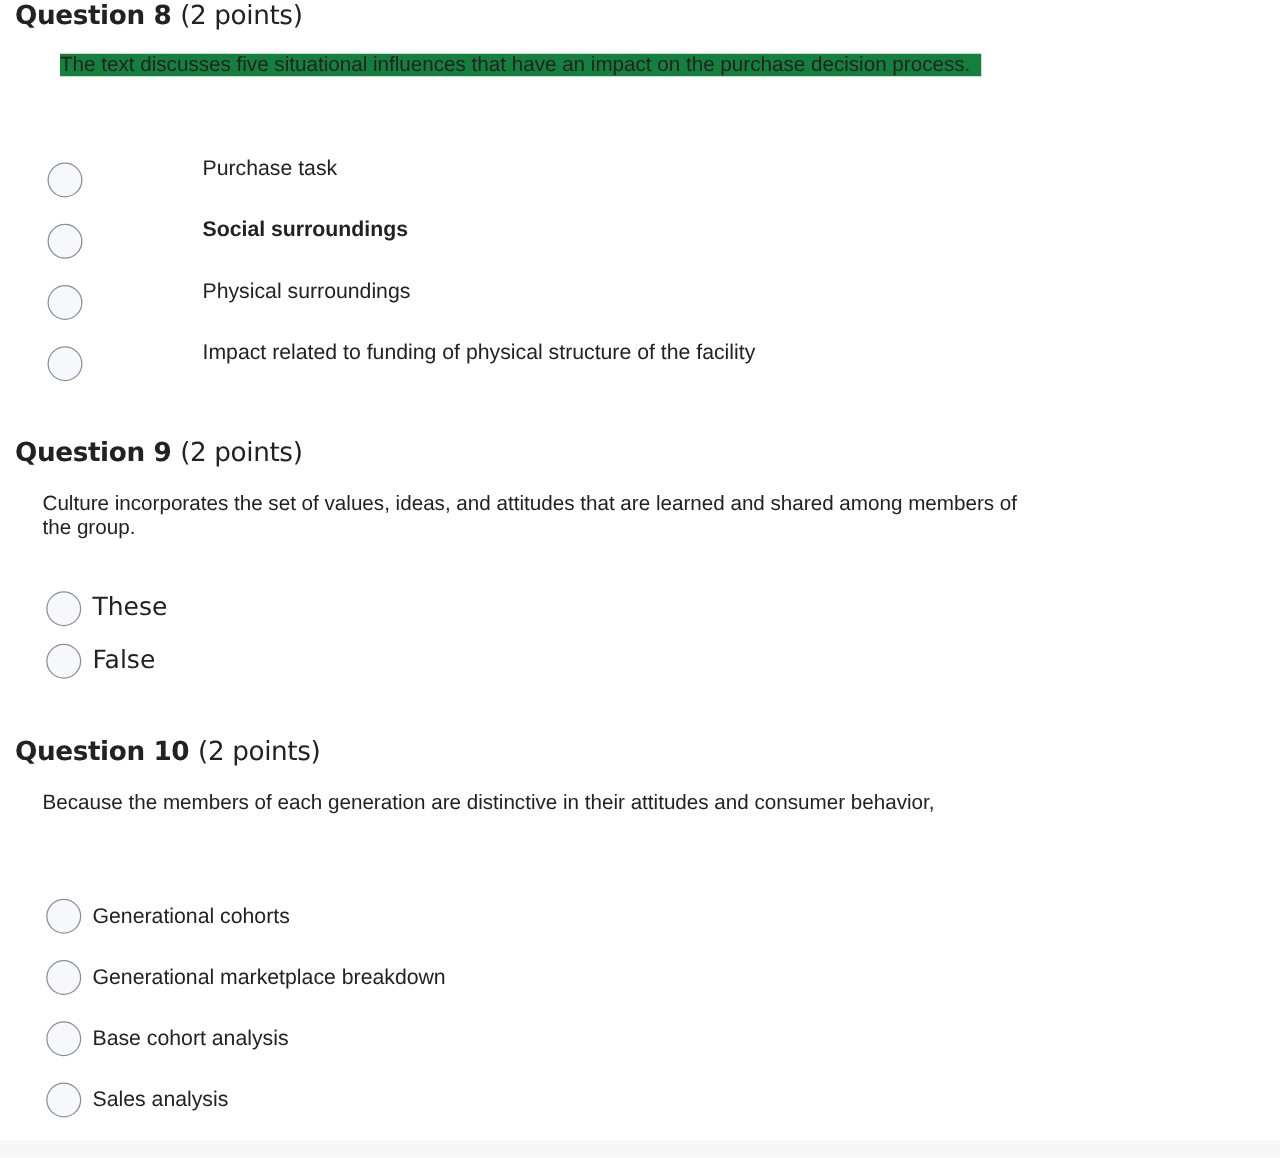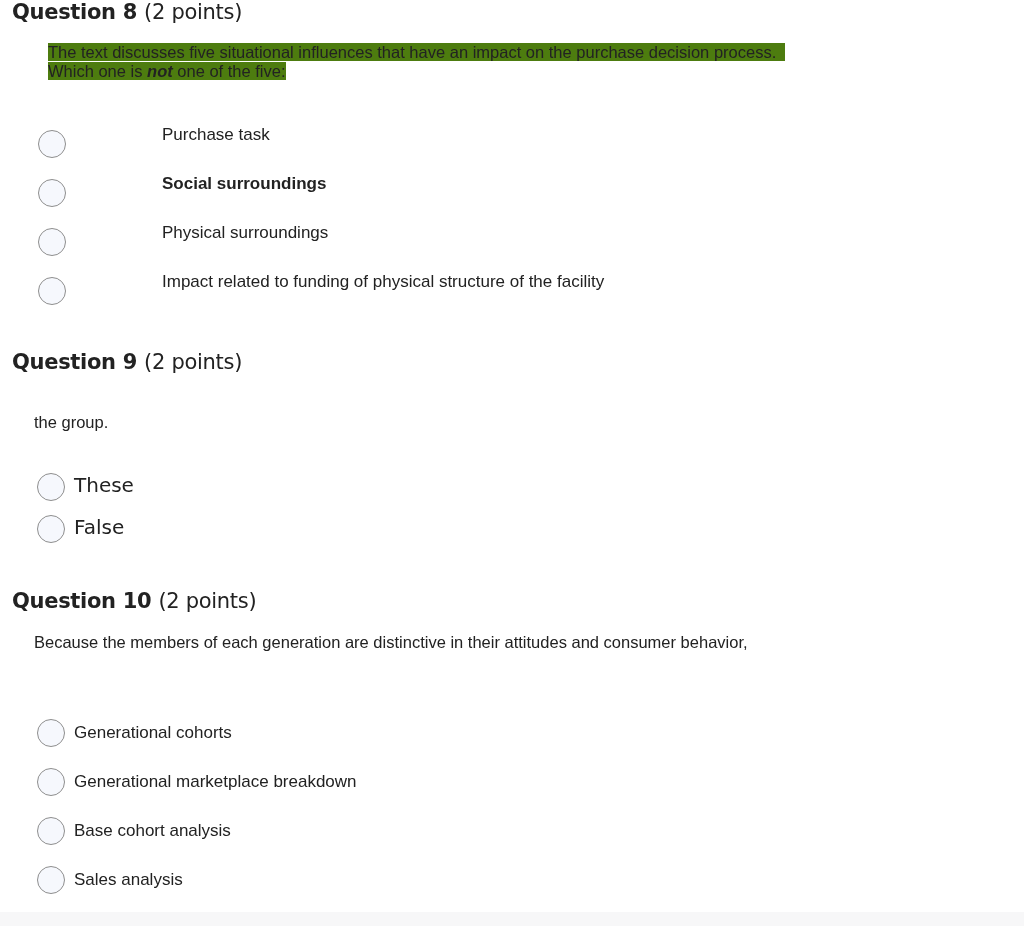--- a/index.html
+++ b/index.html
@@ -29,21 +29,21 @@
     .q-title .num { font-weight: bold; }
     .q-title .pts { font-weight: normal; }
     .q-text {
       position: absolute;
       font-family: "Liberation Sans", sans-serif;
       font-size: 16.5px;
       line-height: 19px;
       color: #222;
       margin: 0;
     }
-    .hl { background: #4d7c0f; }
+    .hl { background: #15803d; }
     .radio {
       position: absolute;
       width: 28px; height: 28px;
       border-radius: 50%;
       border: 1.3px solid #8e8e8e;
       background: #f6f8fd;
       box-sizing: border-box;
     }
     .opt-label {
       position: absolute;
@@ -63,21 +63,20 @@
 </head>
 <body>
 
 <section>
   <h2 class="q-title" style="top:0px;">
     <span class="num">Question 8</span>
     <span class="pts">(2 points)</span>
   </h2>
   <div class="q-text" style="left:48px; top:43px;">
     <span class="hl">The text discusses five situational influences that have an impact on the purchase decision process.</span><span class="hl">&nbsp;&nbsp;</span><br>
-    <span class="hl"><span>Which one is </span><b><i>not</i></b><span> one of the five:</span></span>
   </div>
 
   <div class="radio" style="left:38px; top:130px;"></div>
   <span class="opt-label" style="left:162px; top:125px;text-align:right;">Purchase task</span>
 
   <div class="radio" style="left:38px; top:179px;"></div>
   <span class="opt-label" style="left:162px; top:174px;font-weight:bold;">Social surroundings</span>
 
   <div class="radio" style="left:38px; top:228px;"></div>
   <span class="opt-label" style="left:162px; top:223px;">Physical surroundings</span>
@@ -85,21 +84,21 @@
   <div class="radio" style="left:38px; top:277px;"></div>
   <span class="opt-label" style="left:162px; top:272px;">Impact related to funding of physical structure of the facility</span>
 </section>
 
 <section>
   <h2 class="q-title" style="top:350px;">
     <span class="num">Question 9</span>
     <span class="pts">(2 points)</span>
   </h2>
   <div class="q-text" style="left:34px; top:394px;">
-    <br>
+    <span>Culture incorporates the set of values, ideas, and attitudes that are learned and shared among members of</span><br>
     <span>the group.</span>
   </div>
 
   <div class="radio" style="left:37px; top:473px;"></div>
   <span class="tf-label" style="left:74px; top:473px;">These</span>
 
   <div class="radio" style="left:37px; top:515px;"></div>
   <span class="tf-label" style="left:74px; top:515px;">False</span>
 </section>
 

